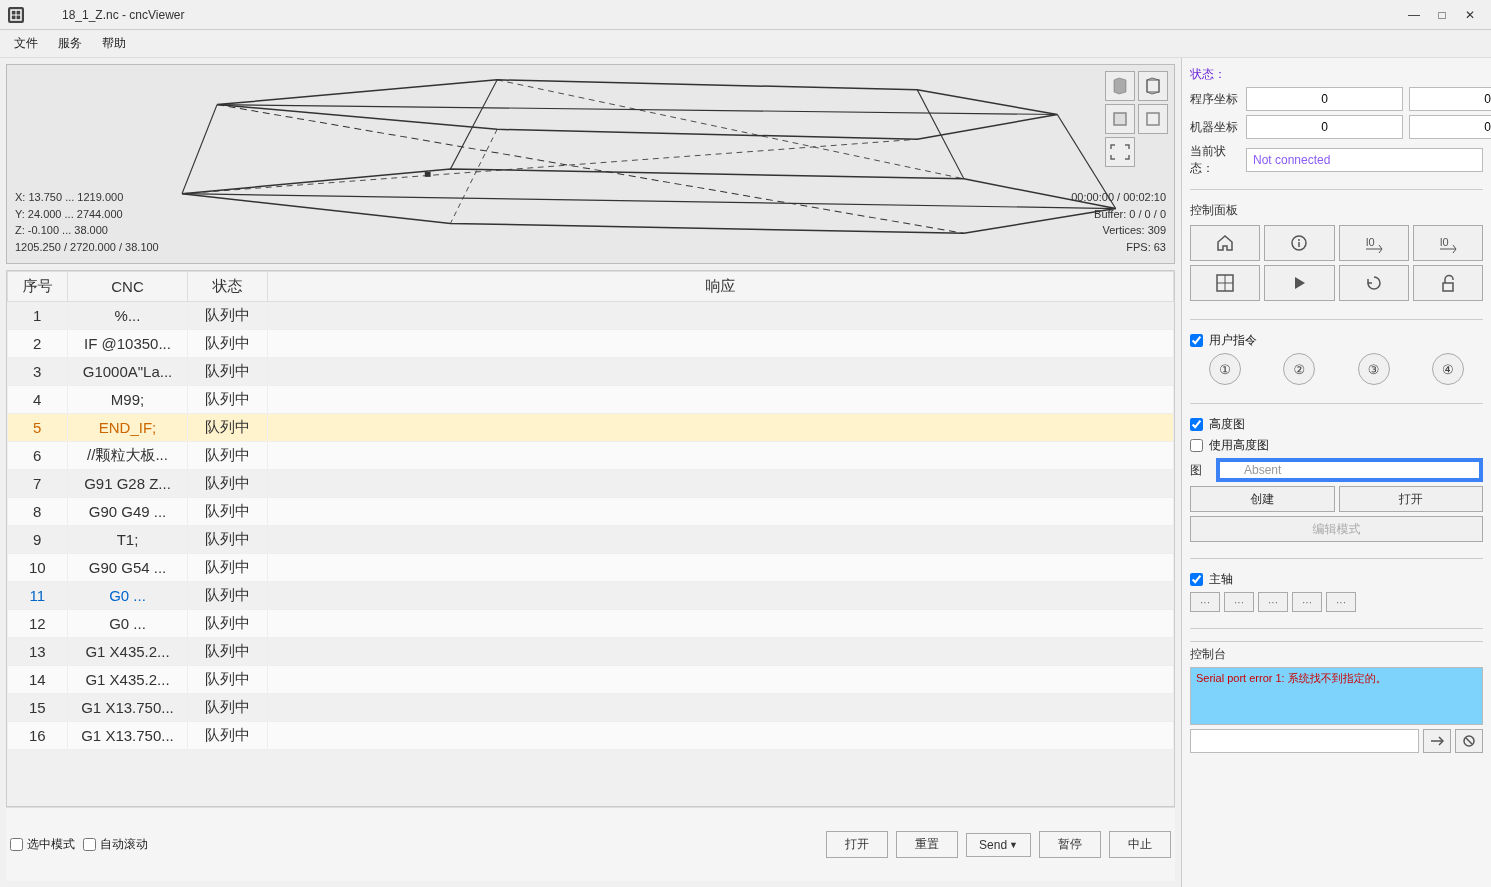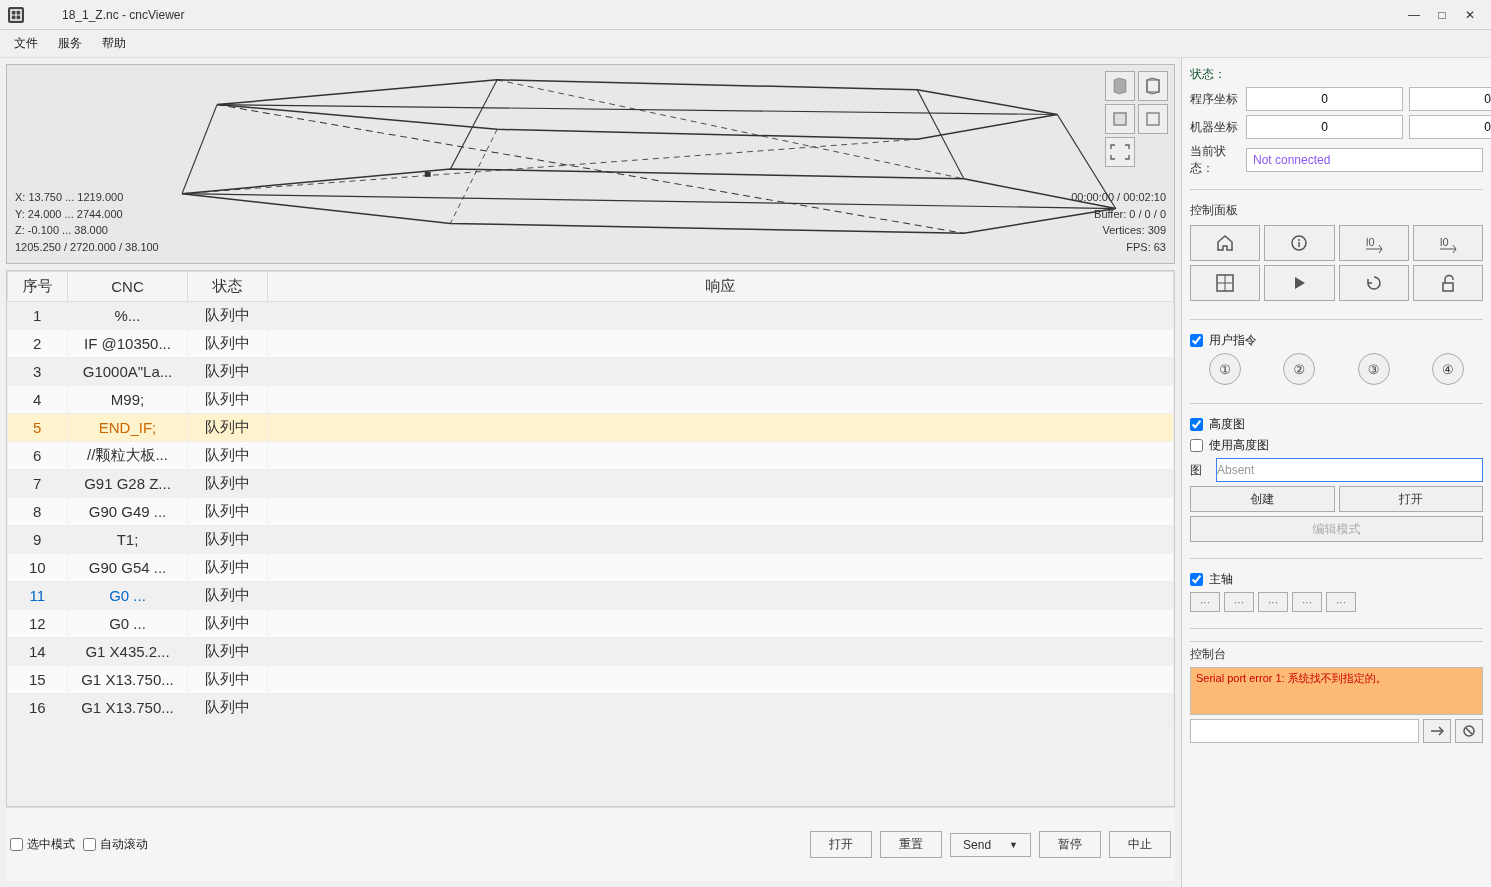--- a/index.html
+++ b/index.html
@@ -213,21 +213,21 @@
       border-left: 1px solid #ccc;
       padding: 8px;
       overflow-y: auto;
       display: flex;
       flex-direction: column;
       gap: 10px;
     }
 
     .section-title {
       font-size: 12px;
-      color: #14532d;
+      color: #6d28d9;
       margin-bottom: 4px;
     }
 
     .coord-row {
       display: flex;
       align-items: center;
       gap: 6px;
       margin-bottom: 4px;
     }
     .coord-label {
@@ -333,25 +333,25 @@
     }
     .heightmap-label {
       font-size: 12px;
       width: 20px;
       color: #333;
     }
     .heightmap-value {
       flex: 1;
       height: 24px;
       background: #fff;
-      border: 1px solid #3b82f6;
-      font-size: 12px;
-      display: flex;
-      align-items: center;
-      padding: 0 0;
+      border: 4px solid #3b82f6;
+      font-size: 12px;
+      display: flex;
+      align-items: center;
+      padding: 0 24px;
       color: #999;
     }
     .heightmap-btns {
       display: flex;
       gap: 4px;
       margin-bottom: 4px;
     }
     .heightmap-btn {
       flex: 1;
       height: 26px;
@@ -395,23 +395,23 @@
     .console-area {
       border-top: 1px solid #ccc;
       padding-top: 4px;
     }
     .console-label {
       font-size: 12px;
       color: #333;
       margin-bottom: 4px;
     }
     .console-output {
-      background: #fdba74;
+      background: #7dd3fc;
       border: 1px solid #bbb;
-      height: 48px;
+      height: 58px;
       font-size: 11px;
       color: #cc0000;
       padding: 3px 5px;
       overflow-y: auto;
     }
     .console-input-row {
       display: flex;
       gap: 4px;
       margin-top: 4px;
     }
@@ -626,20 +626,26 @@
                 <td>队列中</td>
                 <td class="response-col"></td>
               </tr>
               <tr>
                 <td>12</td>
                 <td>G0 ...</td>
                 <td>队列中</td>
                 <td class="response-col"></td>
               </tr>
               <tr>
+                <td>13</td>
+                <td>G1 X435.2...</td>
+                <td>队列中</td>
+                <td class="response-col"></td>
+              </tr>
+              <tr>
                 <td>14</td>
                 <td>G1 X435.2...</td>
                 <td>队列中</td>
                 <td class="response-col"></td>
               </tr>
               <tr>
                 <td>15</td>
                 <td>G1 X13.750...</td>
                 <td>队列中</td>
                 <td class="response-col"></td>
@@ -660,21 +666,21 @@
         <input type="checkbox" style="">
         <span>选中模式</span>
       </label>
       <label class="checkbox-label">
         <input type="checkbox" style="">
         <span>自动滚动</span>
       </label>
       <div class="bottom-spacer"></div>
       <button class="bottom-btn">打开</button>
       <button class="bottom-btn">重置</button>
-      <button class="bottom-btn send-btn" style="display:flex;align-items:center;gap:18px;">
+      <button class="bottom-btn send-btn" style="display:flex;align-items:center;gap:2px;">
         <span>Send</span>
         <span style="font-size:9px;">▼</span>
       </button>
       <button class="bottom-btn">暂停</button>
       <button class="bottom-btn">中止</button>
     </div>
   </div>
 
   <div class="right-panel">
 

